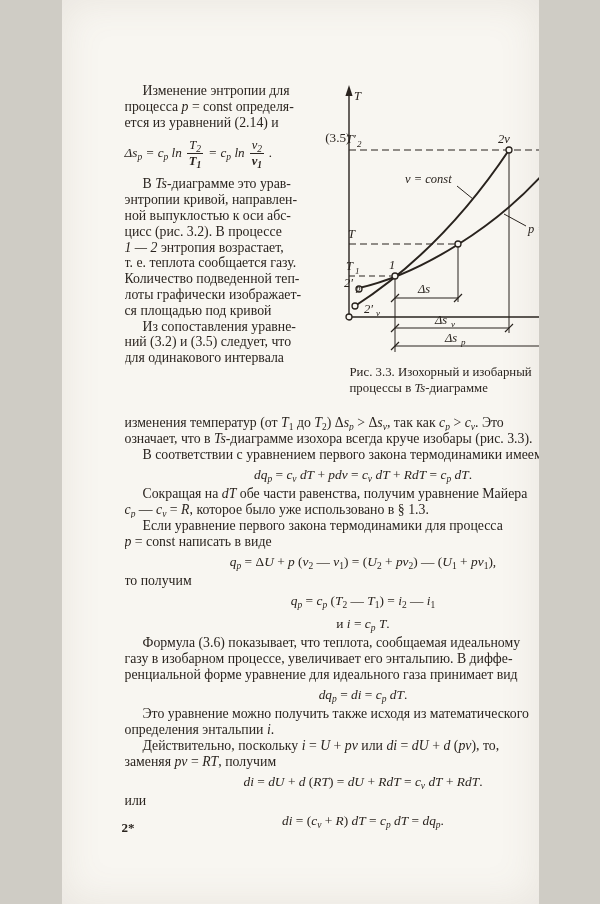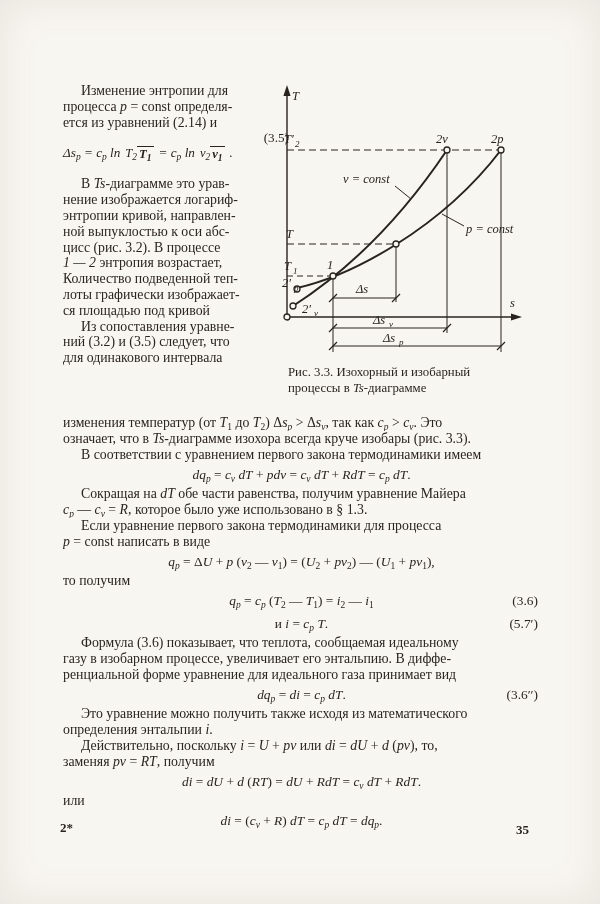--- a/index.html
+++ b/index.html
@@ -1,17 +1,17 @@
 <!DOCTYPE html>
 <html><head>
 <meta charset="utf-8">
 <style>
   html,body{margin:0;padding:0;background:#cfccc5;}
   .page{
-    position:relative;width:600px;height:904px;margin:0 auto;
+    position:relative;width:477px;height:904px;margin:0 auto;
     background:#f8f6f1;color:#2a241f;overflow:hidden;
     font-family:"Liberation Serif","DejaVu Serif",serif;
     box-shadow:inset 0 0 40px rgba(120,110,90,.12);
   }
   
   .tline{position:relative;font-size:13.8px;overflow:hidden;}
   .leftcol .tline{height:15.8px;line-height:15.8px;width:228px;}
   .maincol .tline{height:16px;line-height:16px;width:477px;}
   .jl::after{content:"";display:inline-block;width:100%;height:0;}
   .ind{text-indent:18px;}
@@ -19,21 +19,21 @@
   .eqtag{position:absolute;right:2px;top:0;font-style:normal;}
   i{font-family:"Liberation Serif","DejaVu Serif",serif;}
   sub{font-size:9.5px;line-height:0;vertical-align:-3px;}
   
   .leftcol{position:absolute;left:63px;top:83px;width:228px;}
   .maincol{position:absolute;left:63px;top:415px;width:477px;}
   .eq35{
     position:relative;height:46px;display:flex;align-items:center;
     font-size:13.2px;font-style:italic;
   }
-  .eq35 .frac{display:inline-flex;flex-direction:row;align-items:center;
+  .eq35 .frac{display:inline-flex;flex-direction:column;align-items:center;
     margin:0 5px;font-size:12.6px;line-height:1.15;}
   .eq35 .den{border-top:1px solid #2a241f;padding:0 2px;font-weight:bold;}
   .figwrap{position:absolute;left:280px;top:80px;width:282px;height:286px;}
   .figcaption{position:absolute;left:288px;top:364px;width:254px;
     font-weight:normal;font-size:12.8px;line-height:16px;}
   .figcaption .cl1{overflow:hidden;height:16px;}
   .figcaption .cl1::after{content:"";display:inline-block;width:100%;height:0;}
   .footer-sig{position:absolute;left:60px;top:820px;font-size:13px;font-weight:bold;}
   .footer-page{position:absolute;left:516px;top:822px;font-size:13px;font-weight:bold;}
   
@@ -64,25 +64,25 @@
       <span class="frac">
         <span class="num"><i>v</i><sub>2</sub></span>
         <span class="den"><i>v</i><sub>1</sub></span>
       </span>
       <span>.</span>
       <span class="eqtag">(3.5)</span>
     </div>
 
     <div>
         <div class="tline jl ind">В <i>Ts</i>-диаграмме это урав-</div>
-        <div class="tline jl">нение изображается логариф-</div>
         <div class="tline jl">энтропии кривой, направлен-</div>
         <div class="tline jl">ной выпуклостью к оси абс-</div>
         <div class="tline jl">цисс (рис. 3.2). В процессе</div>
         <div class="tline jl"><i>1 — 2</i> энтропия возрастает,</div>
+        <div class="tline jl">т. е. теплота сообщается газу.</div>
         <div class="tline jl">Количество подведенной теп-</div>
         <div class="tline jl">лоты графически изображает-</div>
         <div class="tline jl">ся площадью под кривой</div>
         <div class="tline jl ind">Из сопоставления уравне-</div>
         <div class="tline jl">ний (3.2) и (3.5) следует, что</div>
         <div class="tline jl">для одинакового интервала</div>
       </div>
   </div>
 
   <div class="figwrap">

